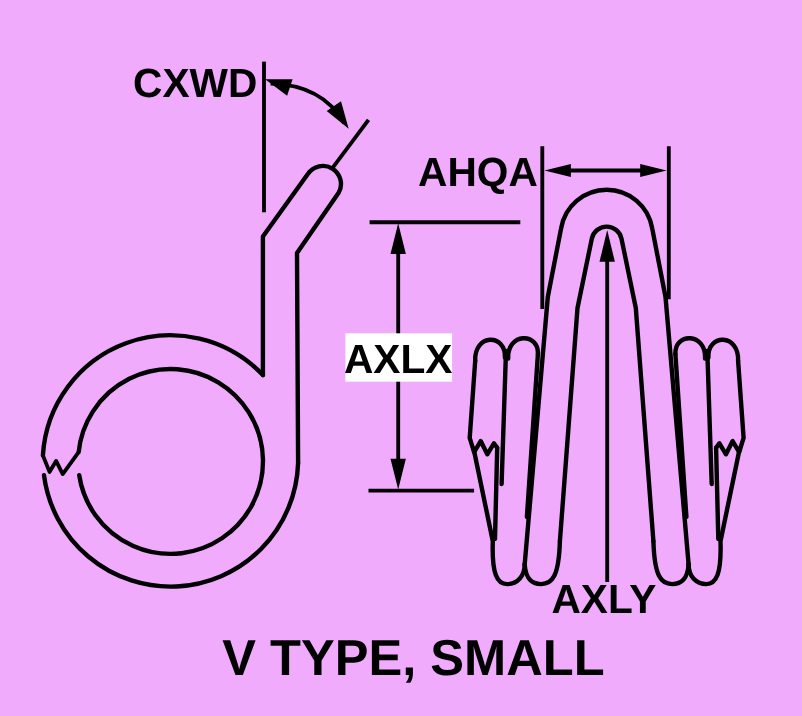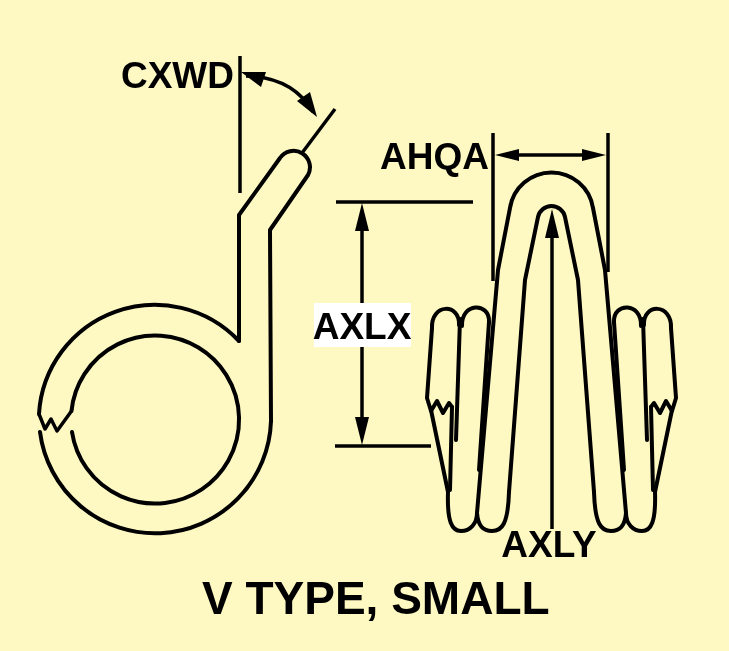--- a/index.html
+++ b/index.html
@@ -4,21 +4,21 @@
 <style>
   html, body {
     margin: 0;
     padding: 0;
     background: #ffffff;
   }
   .canvas {
     position: relative;
     width: 729px;
     height: 651px;
-    background: #fef9c3;
+    background: #f0abfc;
     overflow: hidden;
   }
   svg { display: block; }
   .part {
     fill: none;
     stroke: #000000;
     stroke-width: 4;
     stroke-linejoin: round;
     stroke-linecap: round;
   }

